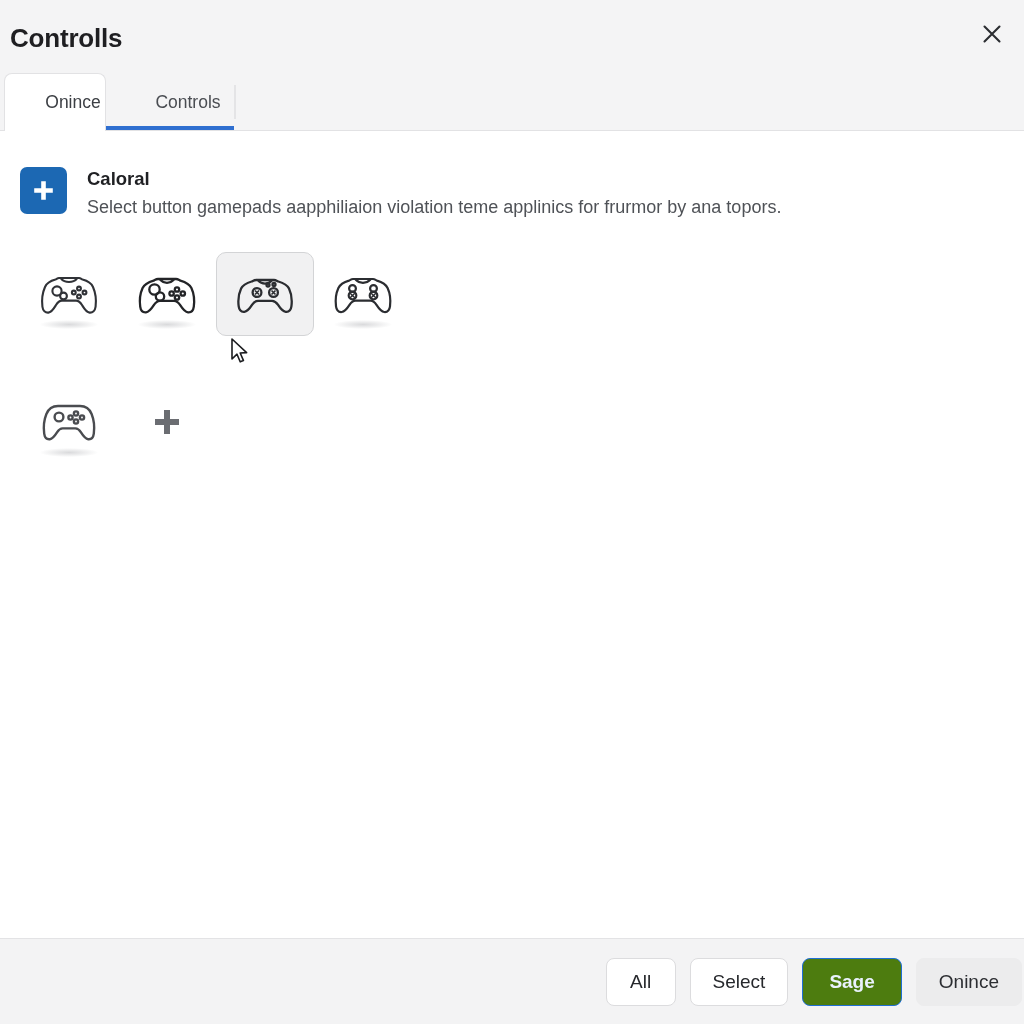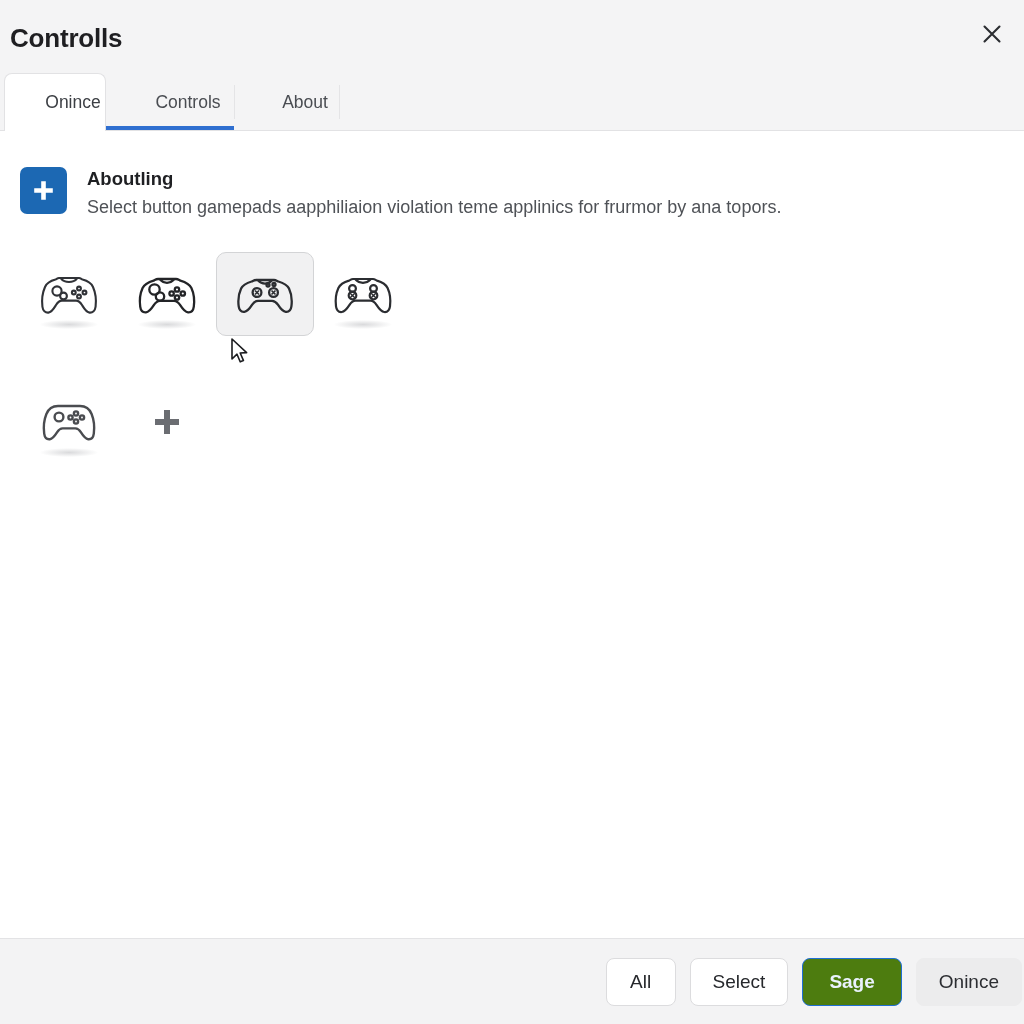--- a/index.html
+++ b/index.html
@@ -296,36 +296,33 @@
 
   <div class="tabstrip">
     <button class="tab tab-0 active-panel">
       <span>Onince</span>
     </button>
     <button class="tab tab-1">
       <span>Controls</span>
       <span class="tab-underline"></span>
     </button>
     <span class="tab-sep"></span>
-    <button class="tab tab-2">
-      <span>About</span>
-    </button>
     <span class="tab-sep"></span>
   </div>
 
   <div class="content">
 
     <div class="section-head">
       <div class="badge">
         <svg width="27" height="27" viewBox="0 0 27 27">
           <path d="M13.5 4.2 V22.8 M4.2 13.5 H22.8" stroke="#ffffff" stroke-width="4.6" stroke-linecap="butt"></path>
         </svg>
       </div>
       <div class="head-text">
-        <div class="head-title">Aboutling</div>
+        <div class="head-title">Caloral</div>
         <div class="head-desc">Select button gamepads aapphiliaion violation teme applinics for frurmor by ana topors.</div>
       </div>
     </div>
 
     <div class="pad-grid">
 
       <div class="pad-cell">
         <span class="shadow"></span>
         <svg width="62" height="48" viewBox="0 0 62 48">
           <g fill="none" stroke="#303237" stroke-width="2.1" stroke-linejoin="round">

